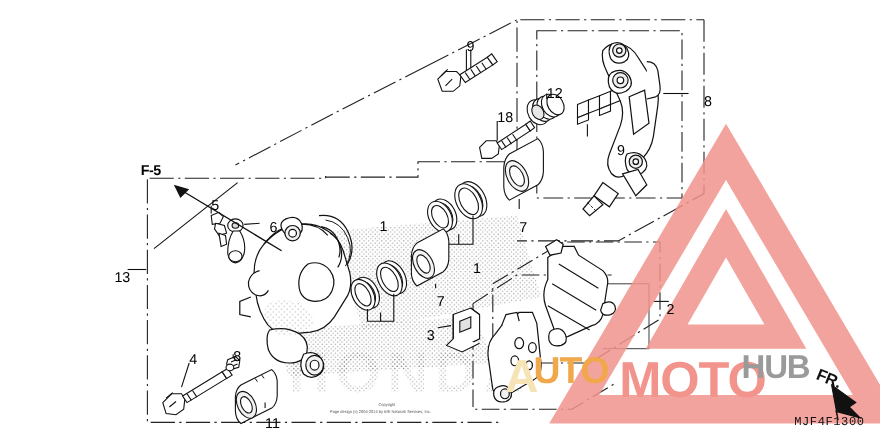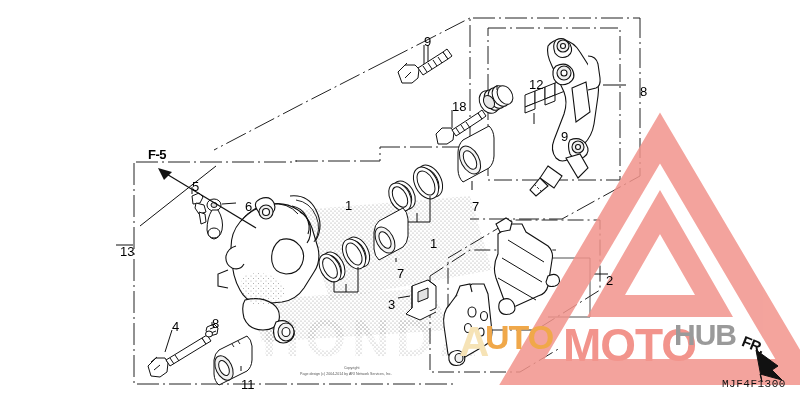--- a/index.html
+++ b/index.html
@@ -3,21 +3,21 @@
 <meta charset="utf-8">
 <title>Parts Diagram</title>
 <style>
   html,body{margin:0;padding:0;background:#fff;}
   body{width:800px;height:400px;overflow:hidden;
        font-family:"Liberation Sans","DejaVu Sans",sans-serif;}
   #stage{position:relative;width:800px;height:400px;background:#ffffff;}
   #stage svg{position:absolute;left:0;top:0;}
   .lbl{position:absolute;font-family:"Liberation Sans",sans-serif;
        font-size:13px;color:#000;line-height:1;white-space:nowrap;}
-  .lbl-f5{font-weight:bold;font-size:13px;letter-spacing:-0.5px;margin-left:20px;}
+  .lbl-f5{font-weight:bold;font-size:13px;letter-spacing:-0.5px;}
   .code{position:absolute;font-size:11px;color:#111;letter-spacing:0.5px;font-family:Liberation Mono, monospace;}
   .copy{position:absolute;font-size:3.6px;color:#555;white-space:nowrap;
         transform:scale(1,1.05);}
   .wm-text{position:absolute;font-weight:bold;font-family:"Liberation Sans",sans-serif;
            letter-spacing:-1px;}
   .fr{position:absolute;font-weight:bold;font-size:15px;color:#111;
       transform:rotate(22deg);letter-spacing:-0.5px;}
 </style>
 </head>
 <body>
@@ -349,19 +349,19 @@
       <div class="lbl" style="left: 388px; top: 298px;">3</div>
       <div class="lbl" style="left: 172px; top: 320px;">4</div>
       <div class="lbl" style="left: 192px; top: 180px;">5</div>
       <div class="lbl" style="left: 245px; top: 200px;">6</div>
       <div class="lbl" style="left: 397px; top: 267px;">7</div>
       <div class="lbl" style="left: 472px; top: 200px;">7</div>
       <div class="lbl" style="left: 212px; top: 317px;">8</div>
       <div class="lbl" style="left: 561px; top: 130px;">9</div>
       <div class="lbl" style="left: 452px; top: 100px;">18</div>
       <div class="lbl" style="left: 241px; top: 378px;">11</div>
-      <div class="lbl" style="left: 497px; top: 78px; margin-left: 32px;">12</div>
-      <div class="lbl" style="left: 120px; top: 245px;">13</div>
+      <div class="lbl" style="left: 497px; top: 78px;">12</div>
+      <div class="lbl" style="left: 104px; top: 245px;">13</div>
       <div class="lbl" style="left: 640px; top: 85px;">8</div>
       <div class="lbl" style="left: 424px; top: 35px;">9</div>
     </div>
 
 </div>
 
 </body></html>

